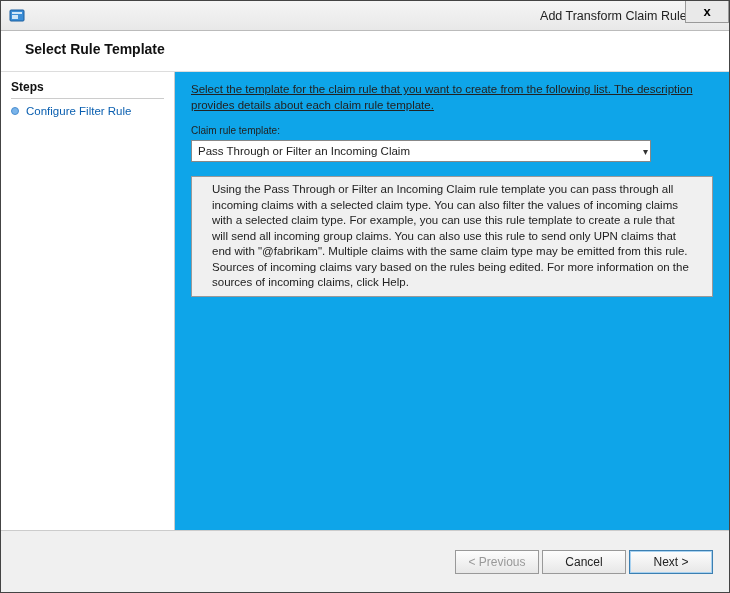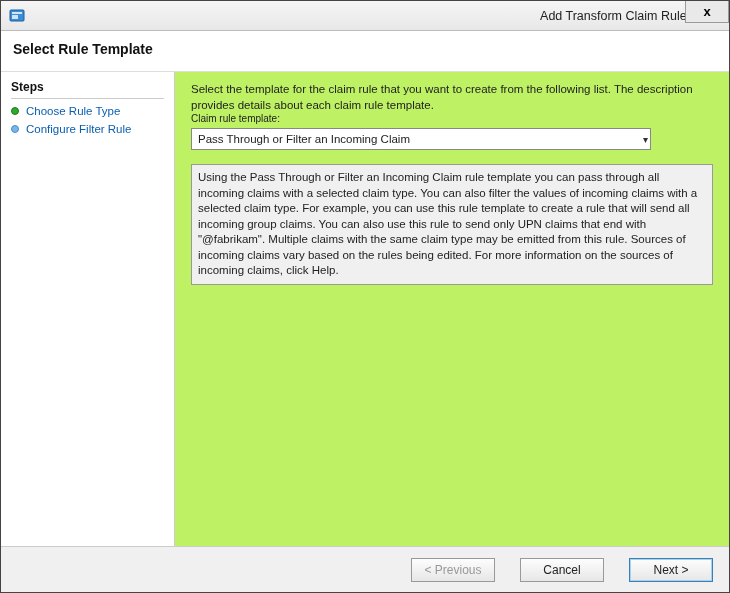--- a/index.html
+++ b/index.html
@@ -57,32 +57,32 @@
       display: flex;
       align-items: center;
       justify-content: center;
       font-family: Arial, sans-serif;
       font-size: 13px;
       font-weight: bold;
       cursor: pointer;
     }
     .header {
       height: 40px;
-      padding: 10px 12px 0 12px;
+      padding: 10px 12px 0 24px;
       background: #fff;
     }
     .header h1 {
       font-size: 14px;
       font-weight: bold;
       color: #111;
     }
     .body {
       flex: 1;
       display: flex;
-      background: #bef264;
+      background: #0ea5e9;
       border-top: 1px solid #ddd;
     }
     .sidebar {
       width: 174px;
       background: #fff;
       border-right: 1px solid #ccc;
       padding: 8px 10px;
     }
     .sidebar-title {
       font-weight: bold;
@@ -110,21 +110,22 @@
     .bullet-inactive { background: #7ab4ea; border:1px solid #4a8ed0; }
     .main {
       flex: 1;
       padding: 10px 16px 0 16px;
       color: #222;
       position: relative;
     }
     .instruction {
       font-size: 11.5px;
       line-height: 1.35;
-      margin-bottom: 0;
+      margin-bottom: 12px;
+      text-decoration: underline;
     }
     .label {
       font-size: 10px;
       margin-bottom: 4px;
     }
     .dropdown {
       width: 460px;
       height: 22px;
       border: 1px solid #888;
       background: #fff;
@@ -137,34 +138,34 @@
       margin-bottom: 14px;
     }
     .dropdown .chev {
       font-size: 10px;
       color: #333;
     }
     .desc-box {
       width: 522px;
       border: 1px solid #999;
       background: #f0f0f0;
-      padding: 5px 6px;
+      padding: 5px 20px;
       font-size: 11.5px;
       line-height: 1.35;
       color: #222;
     }
     .footer {
-      height: 46px;
+      height: 62px;
       background: #f0f0f0;
       border-top: 1px solid #ccc;
       display: flex;
       align-items: center;
       justify-content: flex-end;
       padding-right: 16px;
-      gap: 25px;
+      gap: 3px;
     }
     .btn {
       min-width: 84px;
       height: 24px;
       border: 1px solid #999;
       background: linear-gradient(#fdfdfd,#e7e7e7);
       font-size: 12px;
       color: #222;
       cursor: pointer;
       padding: 0 10px;
@@ -199,24 +200,20 @@
 
   <div class="header">
     <h1>Select Rule Template</h1>
   </div>
 
   <div class="body">
 
     <div class="sidebar">
       <div class="sidebar-title">Steps</div>
       <div class="step">
-        <span class="bullet bullet-active"></span>
-        <span>Choose Rule Type</span>
-      </div>
-      <div class="step">
         <span class="bullet bullet-inactive"></span>
         <span>Configure Filter Rule</span>
       </div>
     </div>
 
     <div class="main">
       <div class="instruction">Select the template for the claim rule that you want to create from the following list. The description provides details about each claim rule template.</div>
 
       <div class="label">Claim rule template:</div>
       <div class="dropdown">

